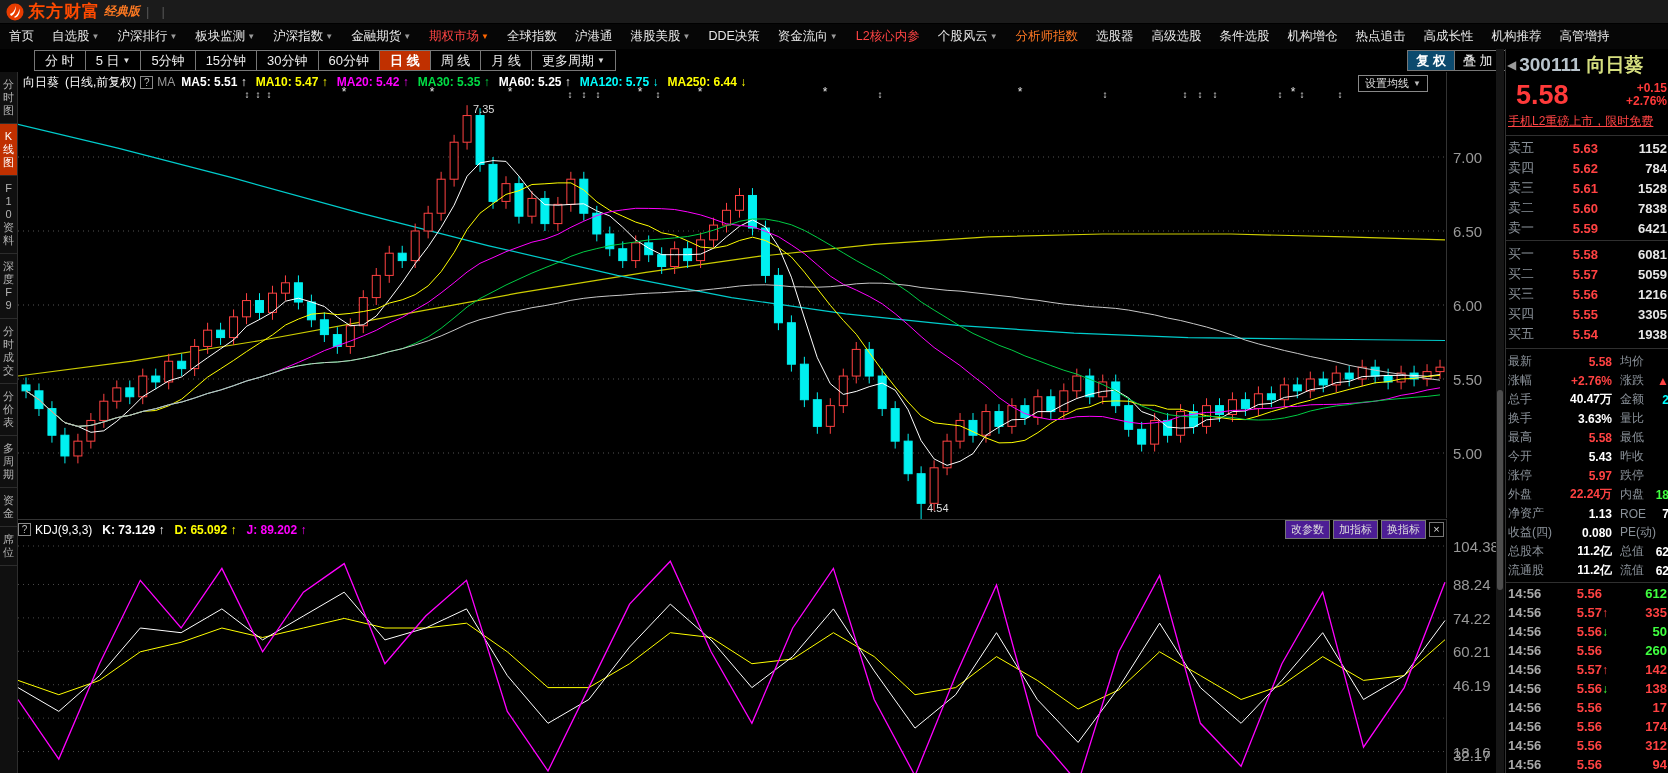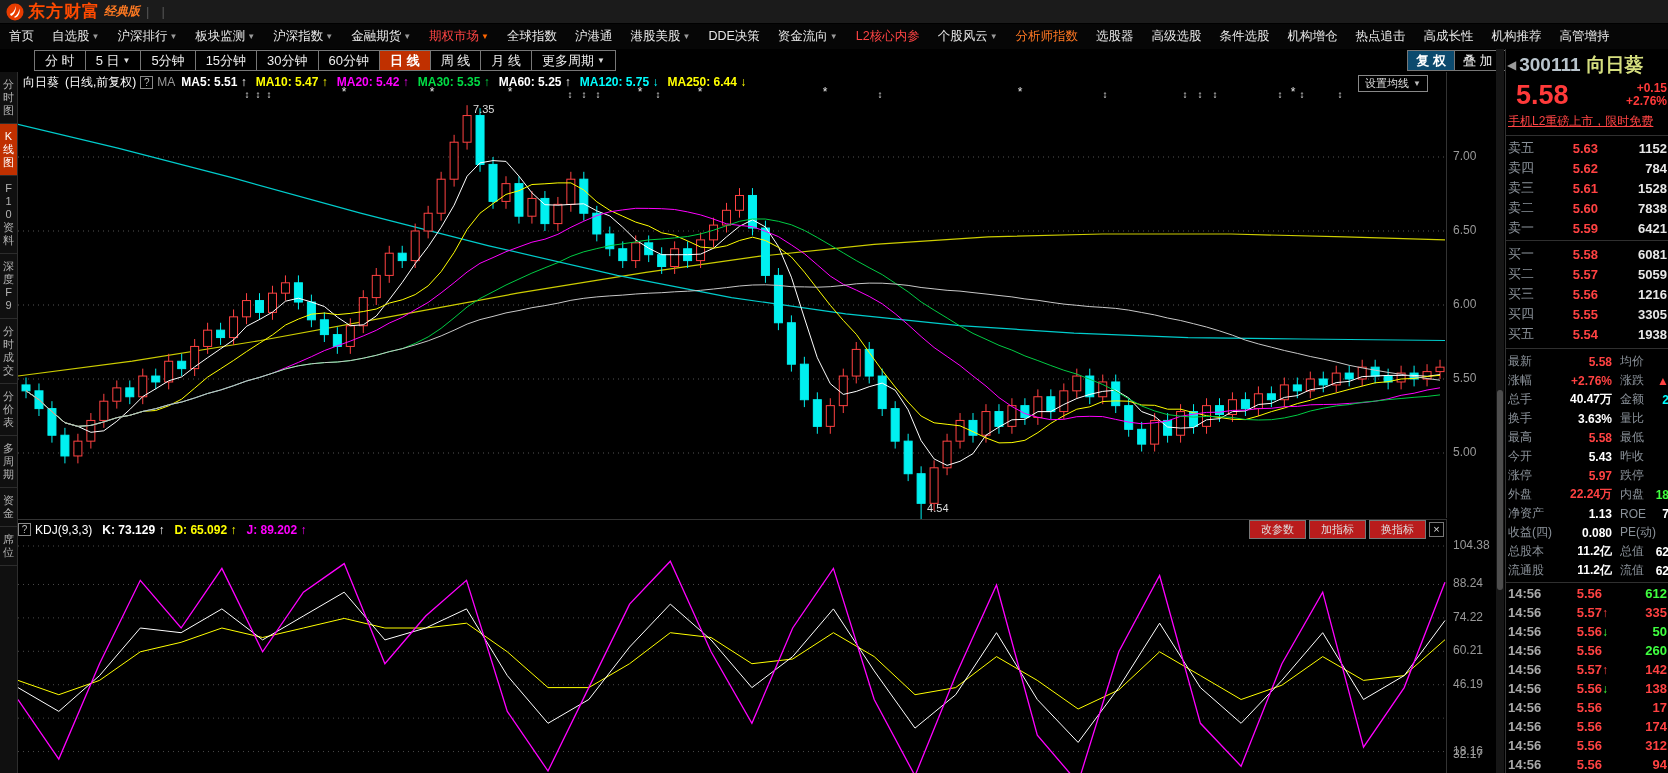--- a/index.html
+++ b/index.html
@@ -60,29 +60,29 @@
   .ma-val{margin-right:9px;font-weight:bold;}
   #ma-settings{position:absolute;left:1358px;top:75px;width:70px;height:17px;border:1px solid #888;
     color:#ddd;font-size:11px;display:flex;align-items:center;justify-content:center;gap:4px;z-index:6;background:#000;}
   #ma-settings .arr{font-size:8px;color:#bbb;}
 
   
   #main-svg{position:absolute;left:18px;top:72px;}
   #kdj-svg{position:absolute;left:18px;top:540px;}
   #main-axis{position:absolute;left:1446px;top:72px;width:50px;height:446px;border-left:1px solid #333;}
   #kdj-axis{position:absolute;left:1446px;top:519px;width:50px;height:254px;border-left:1px solid #333;padding-left:13px;}
-  .axis-label{position:absolute;left:6px;font-size:12px;color:#999;}
+  .axis-label{position:absolute;left:6px;font-size:15px;color:#999;}
 
   
   #kdj-header{position:absolute;left:18px;top:519px;width:1428px;height:20px;border-top:1px solid #333;
     display:flex;align-items:center;font-size:12px;white-space:nowrap;background:#000;z-index:5;}
   #kdj-header .title{color:#fff;margin-right:10px;}
   .kdj-val{font-weight:bold;margin-right:10px;}
   #kdj-buttons{margin-left:auto;display:flex;align-items:center;gap:3px;margin-right:2px;}
-  .kdj-btn{border:1px solid #777;color:#ddd;font-size:11px;padding:1px 11px;background:#b91c1c;}
+  .kdj-btn{border:1px solid #777;color:#ddd;font-size:11px;padding:1px 5px;background:#4c1d95;}
   .kdj-close{border:1px solid #777;color:#ddd;font-size:11px;width:15px;height:15px;line-height:13px;text-align:center;}
 
   
   #scrollbar{position:absolute;left:1496px;top:49px;width:8px;height:724px;background:#161616;}
   #scroll-thumb{position:absolute;left:1px;top:341px;width:6px;height:200px;background:#4d4d4d;border-radius:3px;}
 
   
   #quote{position:absolute;left:1505px;top:49px;width:163px;height:724px;background:#000;border-left:1px solid #333;overflow:hidden;}
   #q-head{position:absolute;left:0;top:2px;width:163px;height:28px;display:flex;align-items:center;white-space:nowrap;}
   #q-back{color:#9a9a9a;font-size:12px;margin:0 3px 0 1px;}

